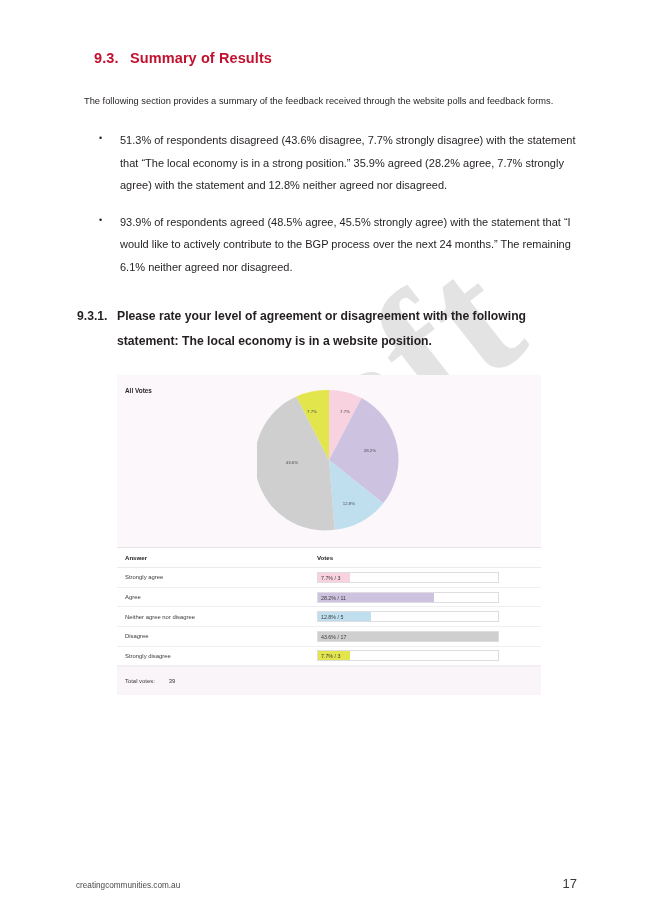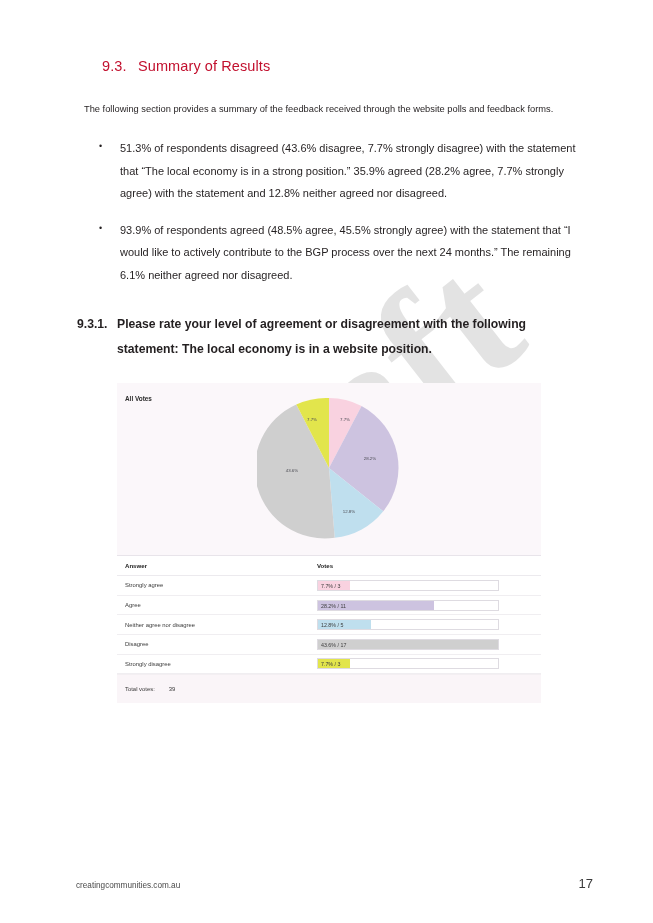--- a/index.html
+++ b/index.html
@@ -48,22 +48,22 @@
   
   .content {
     position: relative;
     z-index: 2;
     padding: 0 76px;
   }
 
   h2.section-heading {
     color: #c2102e;
     font-size: 14.5px;
-    font-weight: 400;
-    margin: 8px;
+    font-weight: 700;
+    margin: 0;
     padding: 50px 0 0 18px;
     letter-spacing: 0.1px;
   }
   h2.section-heading .num {
     display: inline-block;
     min-width: 36px;
   }
 
   p.body-text {
     font-size: 9.3px;
@@ -225,21 +225,21 @@
   .poll-total .val {
     font-size: 5.9px;
     color: #3a3a3a;
     margin-left: 14px;
   }
 
   
   .footer {
     position: absolute;
     left: 76px;
-    right: 60px;
+    right: 76px;
     bottom: 32px;
     display: flex;
     justify-content: space-between;
     align-items: baseline;
     z-index: 2;
   }
   .footer .site {
     font-size: 8.2px;
     color: #4a4a4a;
   }

